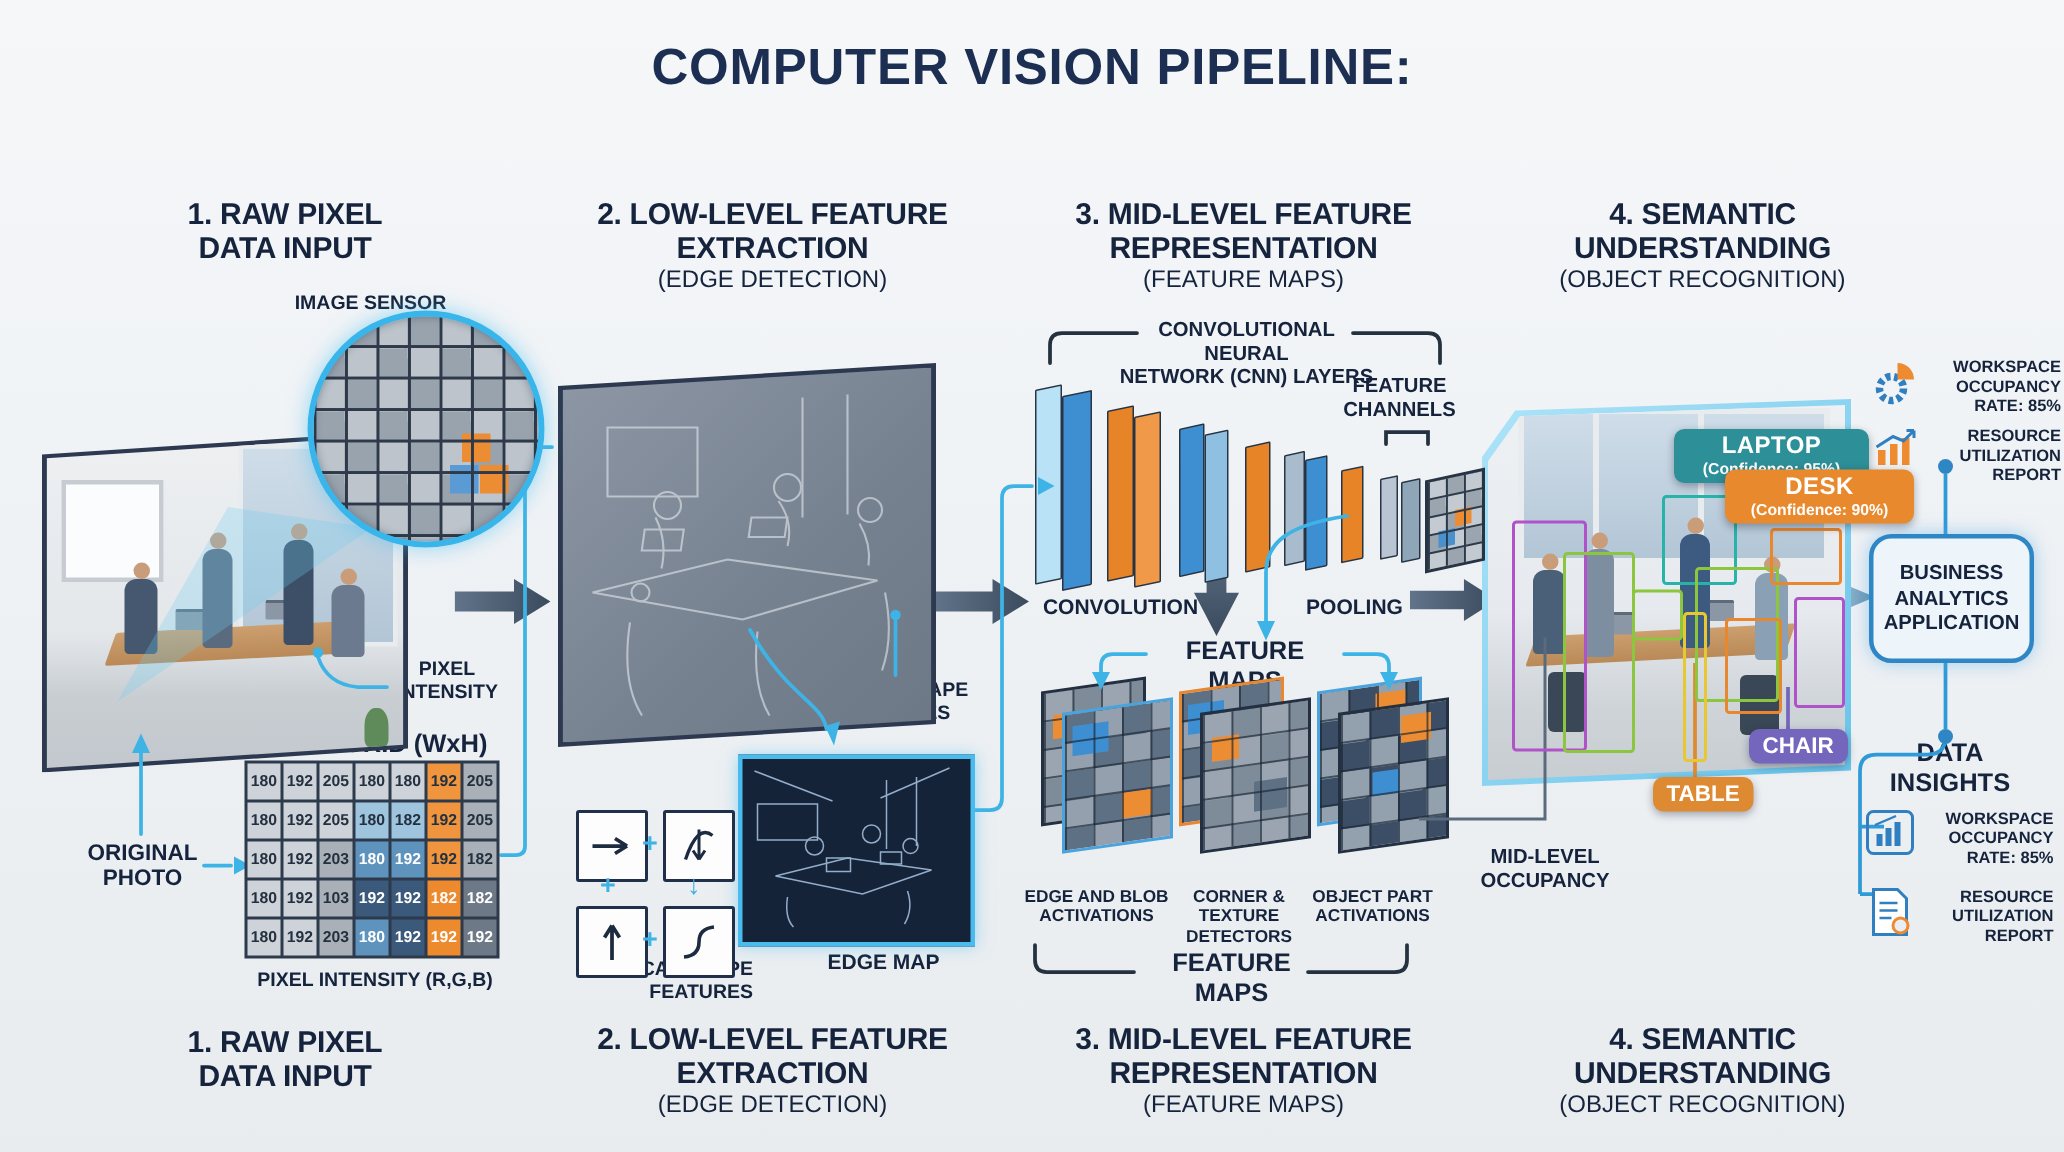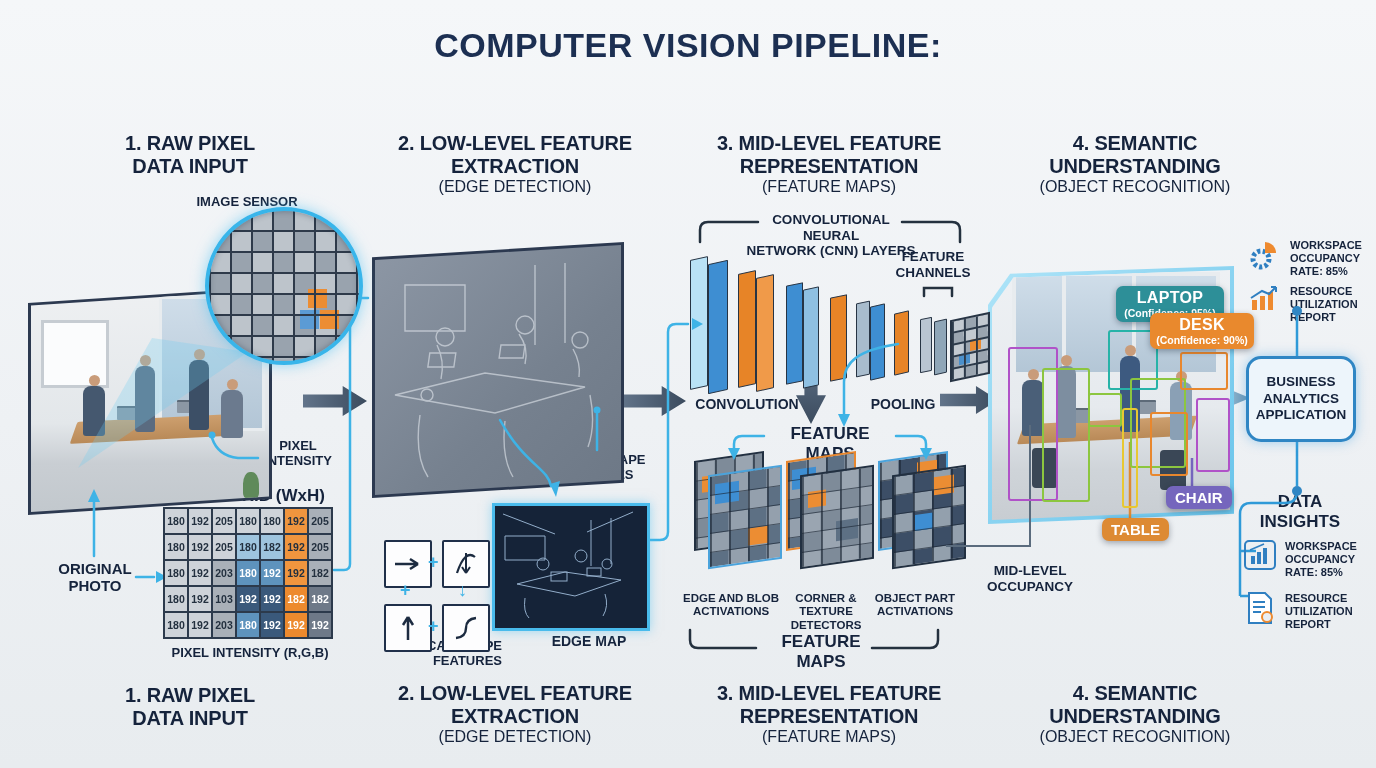--- a/index.html
+++ b/index.html
@@ -6,21 +6,21 @@
   .scene{position:relative;width:1376px;height:768px;overflow:hidden;
     background:linear-gradient(180deg,#f5f7f9 0%,#eef1f4 55%,#e8ecef 100%);
     font-family:"Liberation Sans",sans-serif;color:#15233c;}
   .abs{position:absolute;}
   .txt{position:absolute;white-space:pre-line;text-align:center;color:#15233c;font-weight:bold;line-height:1.16;}
   .title1{font-size:34px;letter-spacing:.5px;color:#1c2f52;}
   .title2{font-size:26px;letter-spacing:.3px;color:#1c2f52;}
   .steph{font-size:20px;letter-spacing:-.2px;}
   .stepsub{font-size:16px;font-weight:500;}
   .small{font-size:13px;}
-  .tiny{font-size:11px;text-align:left;line-height:1.2;}
+  .tiny{font-size:11px;text-align:right;line-height:1.2;}
   
   .arr-r{position:absolute;background:linear-gradient(90deg,#62748a,#3b4b5e);
     clip-path:polygon(0 28%,62% 28%,62% 0,100% 50%,62% 100%,62% 72%,0 72%);}
   .arr-d{position:absolute;background:linear-gradient(180deg,#62748a,#3b4b5e);
     clip-path:polygon(28% 0,72% 0,72% 60%,100% 60%,50% 100%,0 60%,28% 60%);}
   .arr-small{position:absolute;background:linear-gradient(90deg,#9cc0d8,#5f8cab);
     clip-path:polygon(0 0,100% 50%,0 100%);}
   
   .photo1{position:absolute;left:28px;top:287px;width:244px;height:228px;
     clip-path:polygon(0 7%,100% 0,100% 93%,0 100%);background:#2c3950;z-index:1;}
@@ -94,21 +94,21 @@
       repeating-conic-gradient(#3c4e66 0% 25%,#93a0ad 0% 50%);
     background-size:19px 19px,19px 19px,20px 18px,18px 16px,38px 38px;
     background-position:0 0,0 0,80% 8%,40% 55%,0 0;background-repeat:repeat,repeat,no-repeat,no-repeat,repeat;}
   
   .photo4{position:absolute;left:988px;top:266px;width:246px;height:258px;
     clip-path:polygon(0 15%,9% 3%,100% 0,100% 96%,0 100%);
     background:linear-gradient(135deg,#aee4f8,#67c3ea);box-shadow:0 0 16px rgba(80,190,240,.65);z-index:1;}
   .photo4 .inner{position:absolute;inset:4px;clip-path:polygon(0 15%,9% 3%,100% 0,100% 96%,0 100%);
     background:linear-gradient(180deg,#eef1f4 0%,#e6eaee 55%,#cfd4d9 80%,#c8cdd2 100%);overflow:hidden;}
   .bbox{position:absolute;border-radius:3px;z-index:3;}
-  .tag{position:absolute;border-radius:7px;color:#fff;text-align:center;padding:3px 4px;z-index:5;
+  .tag{position:absolute;border-radius:7px;color:#fff;text-align:center;padding:3px 15px;z-index:5;
     box-shadow:0 2px 6px rgba(10,20,40,.35);}
   .tag .t1{font-size:16px;font-weight:bold;letter-spacing:.3px;line-height:1.1;}
   .tag .t2{font-size:10.5px;font-weight:bold;line-height:1.2;}
   .tag-mini{font-size:15px;font-weight:bold;padding:3px 9px;}
   
   .bizbox{position:absolute;left:1246px;top:356px;width:104px;height:80px;border:3px solid #2f86c4;border-radius:15px;
     background:#edf5fb;box-shadow:0 0 12px rgba(80,170,230,.5);display:flex;align-items:center;justify-content:center;
     text-align:center;font-weight:bold;font-size:13.5px;white-space:pre-line;line-height:1.25;z-index:4;}
   .icon{position:absolute;z-index:4;}
   svg{display:block;}

